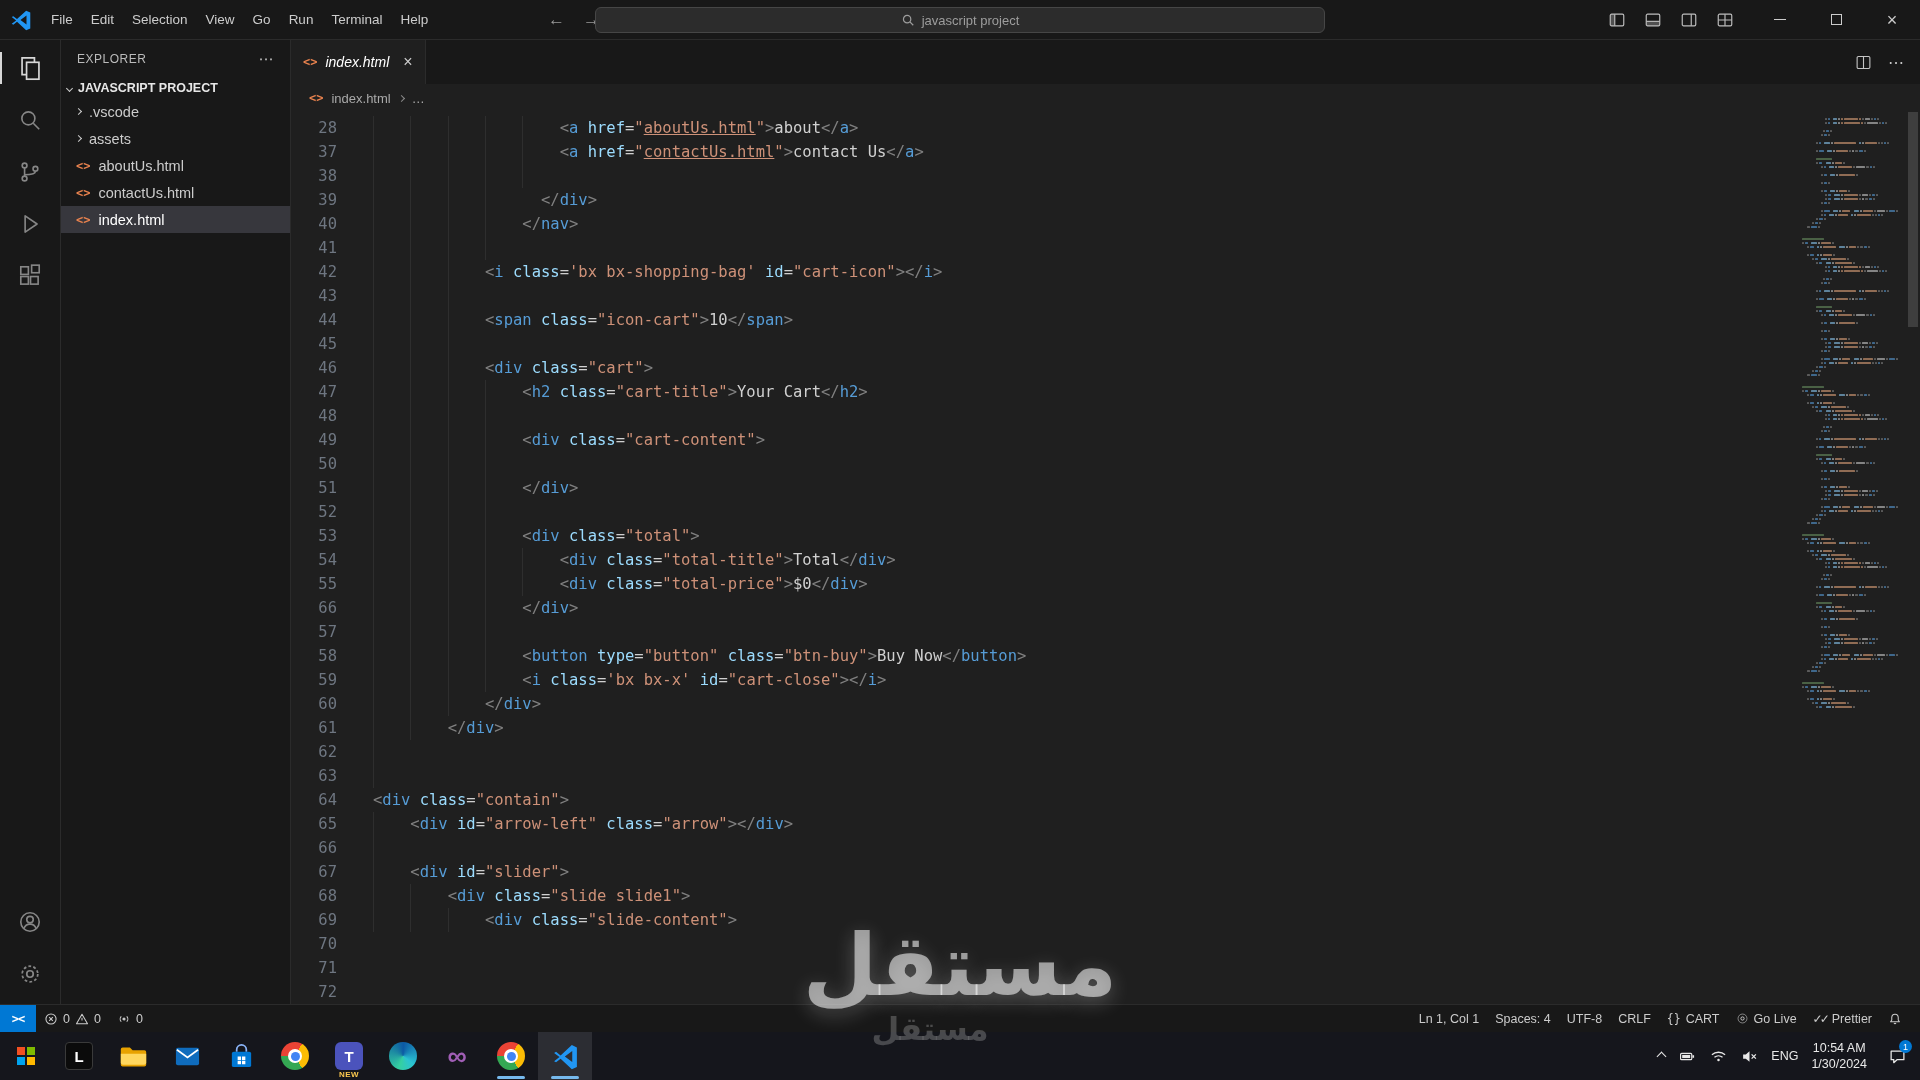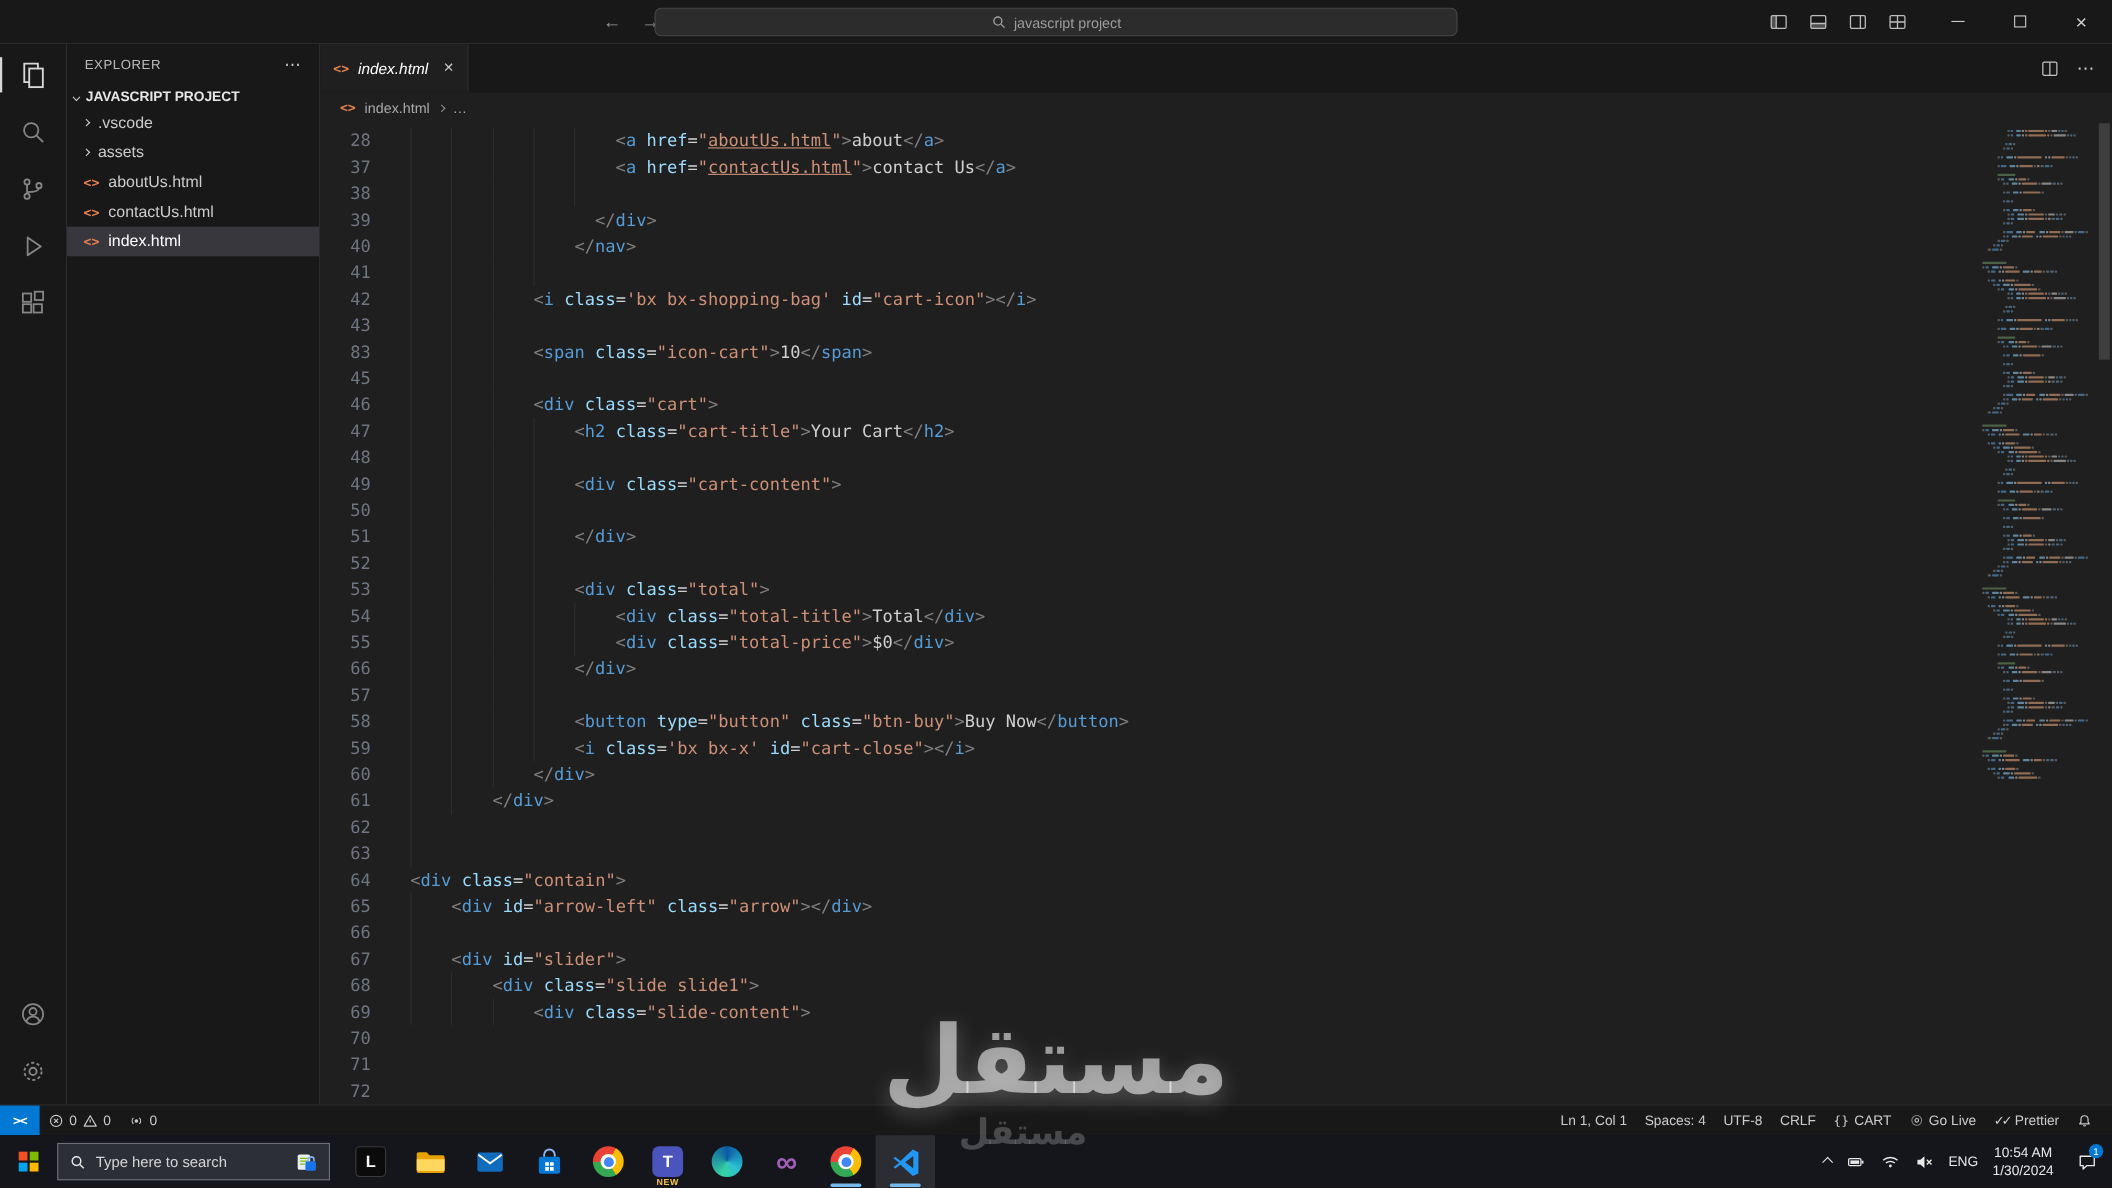--- a/index.html
+++ b/index.html
@@ -121,20 +121,37 @@
 .watermark{position:absolute;left:50%;top:922px;transform:translateX(-50%);z-index:60;pointer-events:none;text-align:center;color:rgba(255,255,255,0.55);font-weight:bold;font-family:"DejaVu Sans",sans-serif;}
 .wm-main{font-size:86px;line-height:1;text-shadow:0 5px 20px rgba(255,255,255,0.25);}
 .wm-echo{font-size:32px;color:rgba(255,255,255,0.22);margin-top:2px;transform:translateX(-30px);}
 </style>
 </head>
 <body>
 
 <div class="window">
 
   <div class="titlebar">
+    <div class="tb-left">
+      <span class="vscode-logo">
+        <svg viewBox="0 0 32 32" width="22" height="22">
+            <path fill="#2196f3" d="M23.5 2.5L10.2 14.7 4.8 10.5 2.5 11.8l6.4 4.9-6.4 4.9 2.3 1.3 5.4-4.2L23.5 31l6-2.7V5.2zM24 9.4v13.2L15.2 16z"></path>
+          </svg>
+      </span>
+      <div style="display:flex">
+          <div class="menu-item">File</div>
+          <div class="menu-item">Edit</div>
+          <div class="menu-item">Selection</div>
+          <div class="menu-item">View</div>
+          <div class="menu-item">Go</div>
+          <div class="menu-item">Run</div>
+          <div class="menu-item">Terminal</div>
+          <div class="menu-item">Help</div>
+        </div>
+    </div>
 
     <div class="nav-arrows">
       <span>←</span>
       <span>→</span>
     </div>
 
     <div class="cmd-center">
       <span>
         <svg viewBox="0 0 16 16" width="14" height="14" fill="none" stroke="#9d9d9d" stroke-width="1.4">
             <circle cx="7" cy="7" r="4.2"></circle>
@@ -299,21 +316,21 @@
       <div class="editor-body">
         <div class="gutter">
             <div class="ln">28</div>
             <div class="ln">37</div>
             <div class="ln">38</div>
             <div class="ln">39</div>
             <div class="ln">40</div>
             <div class="ln">41</div>
             <div class="ln">42</div>
             <div class="ln">43</div>
-            <div class="ln">83</div>
+            <div class="ln">44</div>
             <div class="ln">45</div>
             <div class="ln">46</div>
             <div class="ln">47</div>
             <div class="ln">48</div>
             <div class="ln">49</div>
             <div class="ln">50</div>
             <div class="ln">51</div>
             <div class="ln">52</div>
             <div class="ln">53</div>
             <div class="ln">54</div>
@@ -1601,37 +1618,20 @@
 
 <div class="taskbar">
   <div class="tb-start">
     <span class="win-logo">
       <i style="background:#f25022"></i>
         <i style="background:#7fba00"></i>
         <i style="background:#00a4ef"></i>
         <i style="background:#ffb900"></i>
     </span>
   </div>
-  <div class="tsearch">
-    <span>
-        <svg viewBox="0 0 16 16" width="15" height="15" fill="none" stroke="#e8e8e8" stroke-width="1.4">
-          <circle cx="7" cy="7" r="4.2"></circle>
-          <path d="M10.2 10.2L14 14"></path>
-        </svg>
-      </span>
-    <span>Type here to search</span>
-    <span class="ts-highlight">
-      <svg viewBox="0 0 24 24" width="21" height="21">
-          <rect x="3" y="4" width="13" height="16" rx="2" fill="#e8eef7"></rect>
-          <path d="M5.5 8h8M5.5 11h8M5.5 14h5" stroke="#7fba00" stroke-width="1.4"></path>
-          <rect x="11" y="11" width="11" height="10" rx="2" fill="#1a73e8"></rect>
-          <path d="M14 11V9.5a3 3 0 016 0V11" stroke="#8ab4f8" stroke-width="1.6" fill="none"></path>
-        </svg>
-    </span>
-  </div>
 
   <div class="task-icon">
       <span class="ltile">L</span>
     </div>
   <div class="task-icon">
     <svg viewBox="0 0 32 32" width="29" height="29">
         <path d="M2 8a2 2 0 012-2h8l3 3h13a2 2 0 012 2v14a2 2 0 01-2 2H4a2 2 0 01-2-2z" fill="#e8a200"></path>
         <path d="M2 13h28v10a2 2 0 01-2 2H4a2 2 0 01-2-2z" fill="#ffd75e"></path>
       </svg>
   </div>

